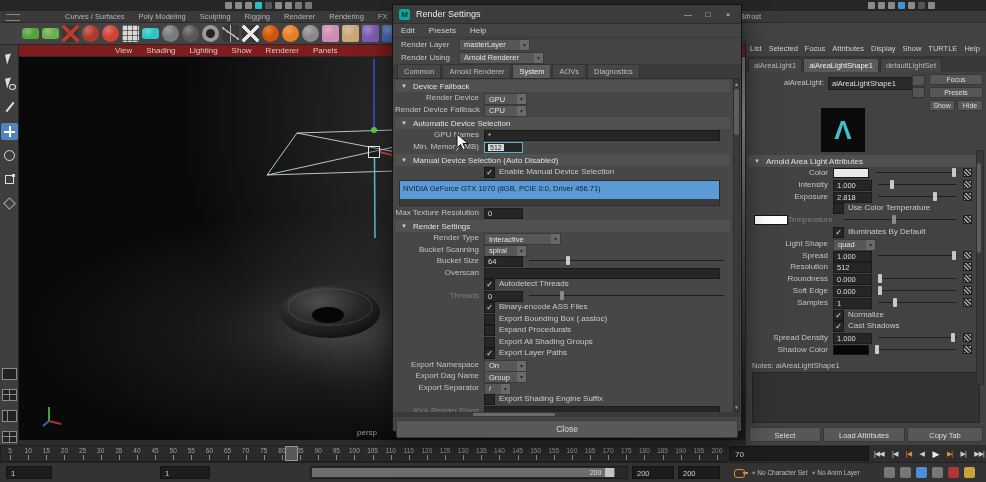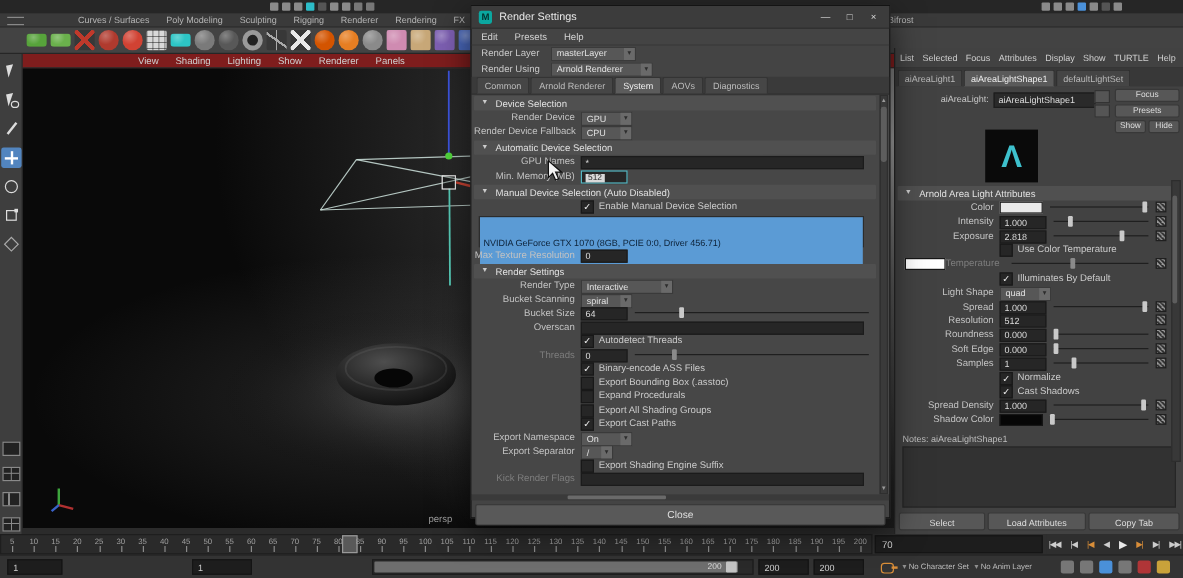--- a/index.html
+++ b/index.html
@@ -113,21 +113,21 @@
   .sldh{position:absolute;top:0;width:4px;height:9px;background:#c9c9c9;border-radius:1px}
   .sld.dis .sldh{background:#8a8a8a}
   .chk{width:7px;height:7px;flex:0 0 auto;margin-right:4px;
        background-image:linear-gradient(45deg,#9a9a9a 25%,#2e2e2e 25%,#2e2e2e 50%,#9a9a9a 50%,#9a9a9a 75%,#2e2e2e 75%);background-size:4px 4px;border:1px solid #1f1f1f}
   .cb{width:9px;height:9px;background:#262626;border:1px solid #181818;color:#eaeaea;font-size:8px;line-height:9px;text-align:center;flex:0 0 auto}
   .cbl{font-size:8px;color:#cacaca;margin-left:4px;white-space:nowrap}
   .cswatch{width:34px;height:8px;border:1px solid #161616;flex:0 0 auto}
   .tswatch{width:32px;height:8px;border:1px solid #161616;margin-left:6px;flex:0 0 auto}
   .tlbl{width:44px !important}
   .gpulist{margin:1px 10px 2px 4px;height:24px;background:#3b3b3b;border:1px solid #2c2c2c}
-  .gpuitem{height:14px;font-size:7.5px;line-height:11px;padding:16px 3px;white-space:nowrap;overflow:hidden}
+  .gpuitem{height:14px;font-size:7.5px;line-height:11px;padding:2px 3px;white-space:nowrap;overflow:hidden}
   .gpuitem.sel{background:#5b9bd5;color:#0c2137}
 
   
   #dialog{position:absolute;left:392px;top:4px;width:350px;height:428px;background:#444444;border:1px solid #141414;box-shadow:0 10px 26px rgba(0,0,0,.6);z-index:20;box-sizing:border-box}
   #dlg-titlebar{height:18px;background:#3c3c3c;border-bottom:1px solid #2e2e2e;display:flex;align-items:center}
   #dlg-appicon{width:11px;height:11px;background:#0ba7a0;border-radius:2px;color:#03312f;font-size:8px;font-weight:bold;text-align:center;line-height:11px;margin:0 6px 0 6px}
   #dlg-title{font-size:9px;color:#e9e9e9;flex:1}
   #dlg-winbtns{display:flex;gap:10px;margin-right:8px}
   #dlg-winbtns span{font-size:8px;color:#d5d5d5;width:10px;text-align:center}
   #dlg-menu{height:13px;display:flex;gap:14px;align-items:center;padding-left:8px;border-bottom:1px solid #393939}
@@ -446,21 +446,21 @@
         <span class="dtab">Arnold Renderer</span>
         <span class="dtab active">System</span>
         <span class="dtab">AOVs</span>
         <span class="dtab">Diagnostics</span>
       </div>
     <div id="dlg-content" class="dlg">
       <div id="dlg-sections">
           <div class="sec">
             <div class="sechead">
               <span class="secarrow">▼</span>
-              <span class="sectitle">Device Selection</span>
+              <span class="sectitle">Device Fallback</span>
             </div>
             <div class="arow">
               <span class="lbl">Render Device</span>
               <span class="dd ">
                 <span class="ddv">GPU</span>
                 <span class="dda">▾</span>
               </span>
             </div>
             <div class="arow">
               <span class="lbl">Render Device Fallback</span>
@@ -562,26 +562,33 @@
               <span class="cbl">Expand Procedurals</span>
             </div>
             <div class="arow">
               <span class="lbl"></span>
               <span class="cb"></span>
               <span class="cbl">Export All Shading Groups</span>
             </div>
             <div class="arow">
               <span class="lbl"></span>
               <span class="cb">✓</span>
-              <span class="cbl">Export Cast Paths</span>
+              <span class="cbl">Export Layer Paths</span>
             </div>
             <div class="arow">
               <span class="lbl">Export Namespace</span>
               <span class="dd ">
                 <span class="ddv">On</span>
+                <span class="dda">▾</span>
+              </span>
+            </div>
+            <div class="arow">
+              <span class="lbl">Export Dag Name</span>
+              <span class="dd ">
+                <span class="ddv">Group</span>
                 <span class="dda">▾</span>
               </span>
             </div>
             <div class="arow">
               <span class="lbl">Export Separator</span>
               <span class="dd dds">
                 <span class="ddv">/</span>
                 <span class="dda">▾</span>
               </span>
             </div>

